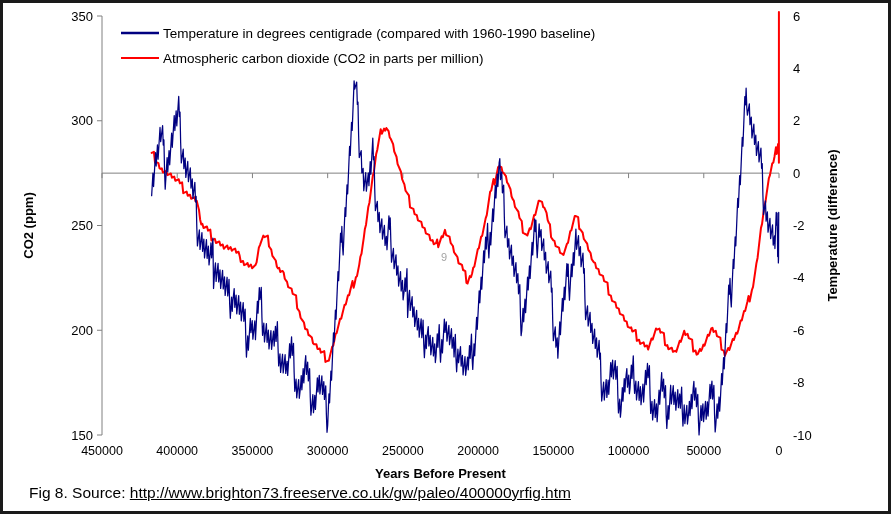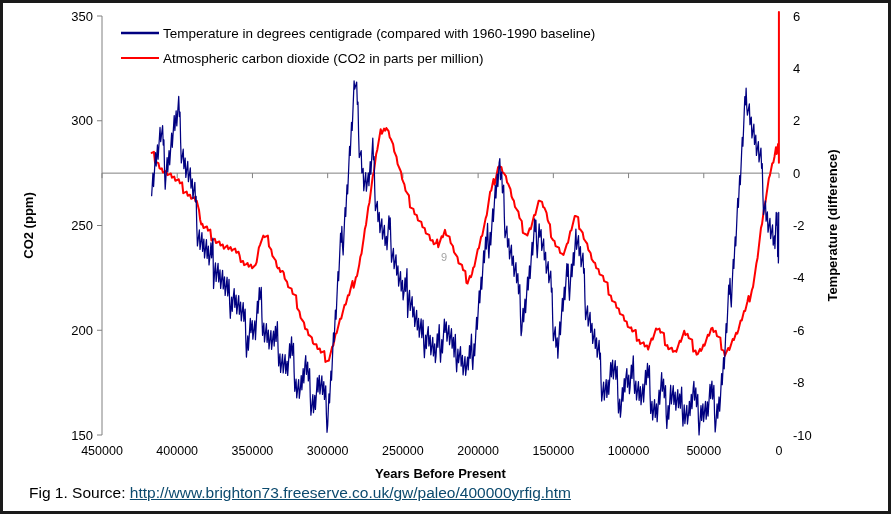--- a/index.html
+++ b/index.html
@@ -33,21 +33,21 @@
   .legend-text{
     font-family:"Liberation Sans", sans-serif;
     font-size:13.5px;fill:#000000;
   }
   #caption{
     position:absolute;left:26px;top:481px;
     font-family:"Liberation Sans", sans-serif;
     font-size:15.5px;color:#000000;white-space:nowrap;
   }
   #caption .link{
-    color:#0c4a6e;text-decoration:underline;cursor:pointer;
+    color:#000000;text-decoration:underline;cursor:pointer;
   }
 </style>
 </head>
 <body>
 
 <div id="figure">
 
   <div id="chart-area">
     <svg id="chart-svg" width="885" height="478" viewBox="0 0 885 478">
         <line x1="99" y1="13" x2="99" y2="432" stroke="#808080" stroke-width="1"></line>
@@ -98,16 +98,16 @@
         <polyline points="148.65,192.73 149.29,181.42 149.94,170.11 150.58,183.55 151.23,172.24 151.87,160.93 152.52,149.62 153.16,163.06 153.80,152.50 154.45,141.94 155.09,156.12 155.74,145.56 156.38,135.00 157.03,124.44 157.67,138.62 158.32,133.30 158.96,127.98 159.61,122.65 160.25,142.08 160.90,136.75 161.54,166.78 162.19,186.21 162.83,175.65 163.48,165.09 164.12,154.53 164.77,168.71 165.41,158.15 166.06,147.59 166.70,161.78 167.34,151.21 167.99,140.65 168.63,130.09 169.28,144.28 169.92,133.72 170.57,123.16 171.21,112.60 171.86,127.53 172.50,117.72 173.15,107.90 173.79,122.84 174.44,113.03 175.08,103.21 175.73,93.40 176.37,113.57 177.02,109.00 177.66,139.78 178.31,159.95 178.95,155.37 179.60,150.80 180.24,146.22 180.88,165.65 181.53,160.32 182.17,155.00 182.82,174.42 183.46,169.10 184.11,163.78 184.75,158.45 185.40,178.62 186.04,174.05 186.69,169.47 187.33,164.90 187.98,185.07 188.62,180.49 189.27,175.92 189.91,195.34 190.56,190.02 191.20,184.70 191.85,179.37 192.49,198.80 193.14,193.47 193.78,223.50 194.42,242.93 195.07,237.60 195.71,232.28 196.36,226.96 197.00,246.38 197.65,241.06 198.29,235.73 198.94,229.66 199.58,248.34 200.23,242.26 200.87,236.19 201.52,254.87 202.16,248.80 202.81,242.72 203.45,236.65 204.10,255.33 204.74,249.26 205.39,243.19 206.03,261.86 206.68,255.79 207.32,249.72 207.96,239.90 208.61,254.84 209.25,245.03 209.90,235.21 210.54,285.50 211.19,275.69 211.83,265.88 212.48,259.80 213.12,278.48 213.77,272.41 214.41,266.34 215.06,260.26 215.70,278.94 216.35,272.87 216.99,266.80 217.64,285.47 218.28,279.40 218.93,273.33 219.57,267.26 220.22,285.93 220.86,279.86 221.50,273.79 222.15,292.46 222.79,286.39 223.44,280.32 224.08,274.25 224.73,292.92 225.37,286.85 226.02,276.29 226.66,301.08 227.31,315.27 227.95,304.71 228.60,294.15 229.24,308.33 229.89,297.77 230.53,291.70 231.18,285.63 231.82,304.31 232.47,298.23 233.11,292.16 233.76,310.84 234.40,304.77 235.04,298.69 235.69,292.62 236.33,311.30 236.98,305.23 237.62,299.16 238.27,317.83 238.91,311.76 239.56,305.69 240.20,299.62 240.85,318.29 241.49,312.22 242.14,306.15 242.78,335.43 243.43,354.10 244.07,343.54 244.72,332.98 245.36,347.17 246.01,336.61 246.65,326.05 247.30,315.49 247.94,329.67 248.58,323.60 249.23,317.53 249.87,336.20 250.52,330.13 251.16,324.06 251.81,317.99 252.45,336.66 253.10,323.86 253.74,311.05 254.39,298.25 255.03,310.19 255.68,297.38 256.32,284.58 256.97,296.52 257.61,290.45 258.26,284.38 258.90,313.66 259.55,332.33 260.19,326.26 260.84,320.19 261.48,338.87 262.12,332.79 262.77,326.72 263.41,320.65 264.06,339.33 264.70,333.25 265.35,327.18 265.99,345.86 266.64,339.79 267.28,333.71 267.93,327.64 268.57,346.32 269.22,340.25 269.86,334.17 270.51,328.10 271.15,343.04 271.80,333.22 272.44,323.41 273.09,338.35 273.73,328.53 274.38,318.72 275.02,344.26 275.66,362.94 276.31,356.87 276.95,350.79 277.60,369.47 278.24,363.40 278.89,357.33 279.53,351.25 280.18,369.93 280.82,363.86 281.47,357.79 282.11,351.71 282.76,370.39 283.40,364.32 284.05,358.25 284.69,372.43 285.34,361.87 285.98,351.31 286.63,340.75 287.27,354.94 287.92,344.37 288.56,333.81 289.20,352.49 289.85,346.42 290.49,340.35 291.14,369.63 291.78,388.30 292.43,382.23 293.07,376.16 293.72,394.84 294.36,388.76 295.01,382.69 295.65,376.62 296.30,395.30 296.94,389.22 297.59,383.15 298.23,372.59 298.88,386.78 299.52,376.22 300.17,365.66 300.81,379.84 301.46,369.28 302.10,358.72 302.74,352.65 303.39,371.32 304.03,365.25 304.68,359.18 305.32,377.86 305.97,371.78 306.61,365.71 307.26,394.25 307.90,412.17 308.55,405.35 309.19,398.53 309.84,391.71 310.48,409.64 311.13,402.82 311.77,392.26 312.42,406.45 313.06,395.88 313.71,385.32 314.35,374.76 315.00,388.95 315.64,378.39 316.28,372.32 316.93,390.99 317.57,384.92 318.22,378.85 318.86,372.78 319.51,391.45 320.15,385.38 320.80,378.56 321.44,396.49 322.09,389.67 322.73,382.85 323.38,411.38 324.02,429.31 324.67,422.49 325.31,406.69 325.96,390.89 326.60,399.84 327.25,384.04 327.89,368.24 328.54,377.19 329.18,361.39 329.82,345.60 330.47,329.80 331.11,338.75 331.76,322.95 332.40,307.15 333.05,316.10 333.69,300.30 334.34,284.50 334.98,268.70 335.63,277.65 336.27,261.85 336.92,246.05 337.56,230.25 338.21,239.20 338.85,223.41 339.50,242.96 340.14,251.91 340.79,236.11 341.43,220.31 342.08,204.51 342.72,213.46 343.36,197.66 344.01,181.86 344.65,190.81 345.30,175.02 345.94,159.22 346.59,143.42 347.23,152.37 347.88,135.82 348.52,119.27 349.17,127.47 349.81,110.93 350.46,94.38 351.10,77.83 351.75,86.03 352.39,83.70 353.04,81.37 353.68,79.04 354.33,101.46 354.97,99.13 355.62,132.15 356.26,154.57 356.90,152.24 357.55,149.91 358.19,147.58 358.84,169.99 359.48,167.66 360.13,165.33 360.77,187.75 361.42,181.68 362.06,175.60 362.71,169.53 363.35,188.21 364.00,182.14 364.64,176.06 365.29,169.99 365.93,182.68 366.58,170.63 367.22,158.57 367.87,171.26 368.51,159.20 369.16,147.14 369.80,135.09 370.44,156.75 371.09,153.67 371.73,185.95 372.38,207.62 373.02,204.54 373.67,201.46 374.31,198.38 374.96,218.55 375.60,213.98 376.25,209.40 376.89,229.57 377.54,225.00 378.18,220.42 378.83,215.85 379.47,236.02 380.12,231.45 380.76,226.87 381.41,222.29 382.05,242.47 382.70,237.89 383.34,233.32 383.98,246.75 384.63,235.44 385.27,224.14 385.92,212.83 386.56,226.26 387.21,214.96 387.85,239.00 388.50,259.17 389.14,254.60 389.79,250.02 390.43,245.45 391.08,265.62 391.72,261.04 392.37,256.47 393.01,251.89 393.66,272.06 394.30,267.49 394.95,262.91 395.59,283.08 396.24,278.51 396.88,273.93 397.52,268.61 398.17,288.03 398.81,282.71 399.46,277.39 400.10,296.81 400.75,291.49 401.39,286.16 402.04,274.86 402.68,288.29 403.33,276.98 403.97,265.67 404.62,314.47 405.26,303.16 405.91,291.85 406.55,287.27 407.20,307.44 407.84,302.87 408.49,298.29 409.13,293.72 409.78,313.89 410.42,309.32 411.06,303.99 411.71,323.42 412.35,318.09 413.00,312.77 413.64,307.44 414.29,326.87 414.93,321.55 415.58,315.47 416.22,334.15 416.87,328.08 417.51,322.01 418.16,315.93 418.80,334.61 419.45,328.54 420.09,317.23 420.74,341.27 421.38,354.71 422.03,343.40 422.67,332.09 423.32,345.53 423.96,334.22 424.60,328.90 425.25,323.57 425.89,343.00 426.54,337.67 427.18,332.35 427.83,351.77 428.47,346.45 429.12,340.38 429.76,334.31 430.41,352.98 431.05,346.91 431.70,340.84 432.34,359.52 432.99,353.44 433.63,342.13 434.28,330.82 434.92,344.26 435.57,332.95 436.21,321.64 436.86,345.69 437.50,359.13 438.14,347.82 438.79,336.51 439.43,349.95 440.08,338.64 440.72,327.33 441.37,316.02 442.01,329.46 442.66,324.13 443.30,318.81 443.95,338.23 444.59,332.91 445.24,327.59 445.88,322.26 446.53,341.69 447.17,336.36 447.82,331.04 448.46,325.72 449.11,345.14 449.75,339.82 450.40,334.49 451.04,353.92 451.68,342.61 452.33,331.30 452.97,355.34 453.62,368.78 454.26,357.47 454.91,346.16 455.55,359.60 456.20,354.28 456.84,348.95 457.49,343.63 458.13,363.05 458.78,357.73 459.42,352.41 460.07,371.83 460.71,365.76 461.36,359.69 462.00,353.61 462.65,372.29 463.29,366.22 463.94,360.15 464.58,354.08 465.22,366.76 465.87,354.71 466.51,342.65 467.16,355.34 467.80,343.28 468.45,331.23 469.09,354.52 469.74,366.46 470.38,353.66 471.03,340.85 471.67,352.79 472.32,339.99 472.96,327.18 473.61,314.38 474.25,326.32 474.90,313.51 475.54,300.71 476.19,287.90 476.83,299.84 477.48,287.04 478.12,274.23 478.76,286.17 479.41,273.37 480.05,260.56 480.70,247.76 481.34,259.70 481.99,246.89 482.63,234.09 483.28,246.03 483.92,233.22 484.57,220.42 485.21,242.96 485.86,254.91 486.50,242.10 487.15,229.29 487.79,241.98 488.44,229.93 489.08,217.87 489.73,205.81 490.37,218.50 491.02,206.44 491.66,194.39 492.30,182.33 492.95,195.02 493.59,182.96 494.24,170.90 494.88,183.59 495.53,171.54 496.17,159.48 496.82,155.65 497.46,176.57 498.11,172.75 498.75,168.92 499.40,189.84 500.04,186.01 500.69,182.18 501.33,213.71 501.98,234.63 502.62,230.80 503.27,226.98 503.91,223.15 504.56,244.07 505.20,240.24 505.84,235.67 506.49,255.84 507.13,251.26 507.78,246.69 508.42,242.11 509.07,262.29 509.71,257.71 510.36,253.13 511.00,273.31 511.65,268.73 512.29,264.16 512.94,259.58 513.58,279.75 514.23,275.18 514.87,270.60 515.52,290.77 516.16,286.20 516.81,281.62 517.45,312.40 518.10,332.57 518.74,328.00 519.38,316.69 520.03,305.38 520.67,318.82 521.32,307.51 521.96,296.20 522.61,309.64 523.25,298.33 523.90,286.27 524.54,274.21 525.19,286.90 525.83,274.85 526.48,262.79 527.12,275.48 527.77,263.42 528.41,251.36 529.06,239.31 529.70,252.00 530.35,239.94 530.99,227.88 531.64,215.82 532.28,228.51 532.92,217.20 533.57,241.25 534.21,254.69 534.86,243.38 535.50,232.07 536.15,220.76 536.79,234.20 537.44,230.37 538.08,226.54 538.73,247.46 539.37,243.64 540.02,239.81 540.66,235.98 541.31,256.90 541.95,253.07 542.60,249.25 543.24,270.17 543.89,266.34 544.53,262.51 545.18,258.69 545.82,279.61 546.46,275.78 547.11,271.95 547.75,268.13 548.40,289.05 549.04,285.22 549.69,316.74 550.33,337.66 550.98,333.09 551.62,328.51 552.27,323.94 552.91,344.11 553.56,339.54 554.20,334.96 554.85,355.13 555.49,343.07 556.14,331.02 556.78,318.96 557.43,331.65 558.07,319.59 558.72,307.53 559.36,295.48 560.00,308.17 560.65,296.11 561.29,284.05 561.94,296.74 562.58,284.68 563.23,272.63 563.87,260.57 564.52,273.26 565.16,261.20 565.81,284.50 566.45,297.19 567.10,285.13 567.74,273.07 568.39,261.02 569.03,273.71 569.68,261.65 570.32,249.59 570.97,262.28 571.61,250.22 572.26,238.17 572.90,226.11 573.54,246.28 574.19,241.70 574.83,237.13 575.48,232.55 576.12,252.73 576.77,248.15 577.41,243.58 578.06,263.75 578.70,259.17 579.35,254.60 579.99,250.02 580.64,270.19 581.28,265.62 581.93,296.40 582.57,316.57 583.22,311.99 583.86,307.42 584.51,302.84 585.15,323.01 585.80,318.44 586.44,313.86 587.08,309.29 587.73,329.46 588.37,324.89 589.02,320.31 589.66,340.48 590.31,335.91 590.95,331.33 591.60,326.01 592.24,345.43 592.89,340.11 593.53,334.78 594.18,354.21 594.82,348.88 595.47,343.56 596.11,337.49 596.76,356.17 597.40,350.09 598.05,379.37 598.69,398.05 599.34,391.98 599.98,385.91 600.62,379.09 601.27,397.01 601.91,390.19 602.56,383.37 603.20,376.55 603.85,394.48 604.49,387.66 605.14,377.10 605.78,391.29 606.43,380.73 607.07,370.17 607.72,359.60 608.36,373.79 609.01,363.23 609.65,357.16 610.30,375.83 610.94,369.76 611.59,363.69 612.23,357.62 612.88,376.29 613.52,370.22 614.16,363.40 614.81,391.94 615.45,409.86 616.10,403.04 616.74,396.22 617.39,414.15 618.03,407.33 618.68,396.02 619.32,384.71 619.97,398.15 620.61,386.84 621.26,375.53 621.90,388.97 622.55,377.66 623.19,371.59 623.84,365.52 624.48,384.19 625.13,378.12 625.77,372.05 626.42,390.72 627.06,384.65 627.70,373.34 628.35,362.03 628.99,375.47 629.64,364.16 630.28,352.85 630.93,376.90 631.57,390.34 632.22,384.26 632.86,378.19 633.51,396.87 634.15,390.80 634.80,384.72 635.44,378.65 636.09,397.33 636.73,390.51 637.38,383.69 638.02,401.62 638.67,394.80 639.31,387.98 639.96,381.16 640.60,399.08 641.24,388.52 641.89,377.96 642.53,367.40 643.18,381.59 643.82,371.03 644.47,360.46 645.11,374.65 645.76,368.58 646.40,362.51 647.05,391.79 647.69,410.46 648.34,404.39 648.98,398.32 649.63,417.00 650.27,410.18 650.92,403.36 651.56,396.54 652.21,414.46 652.85,407.64 653.50,400.82 654.14,418.75 654.78,408.19 655.43,397.63 656.07,387.07 656.72,401.26 657.36,390.69 658.01,380.13 658.65,369.57 659.30,388.25 659.94,382.18 660.59,376.10 661.23,394.78 661.88,388.71 662.52,382.64 663.17,411.92 663.81,425.36 664.46,414.05 665.10,402.74 665.75,416.18 666.39,404.87 667.04,393.56 667.68,382.25 668.32,400.92 668.97,394.85 669.61,388.78 670.26,382.71 670.90,401.38 671.55,395.31 672.19,389.24 672.84,407.17 673.48,400.35 674.13,393.53 674.77,386.71 675.42,404.64 676.06,397.82 676.71,391.00 677.35,405.18 678.00,394.62 678.64,384.06 679.29,408.85 679.93,423.04 680.58,412.48 681.22,401.92 681.86,420.59 682.51,414.52 683.15,408.45 683.80,402.38 684.44,421.05 685.09,414.98 685.73,408.91 686.38,398.35 687.02,412.53 687.67,401.97 688.31,391.41 688.96,405.60 689.60,395.04 690.25,384.48 690.89,378.40 691.54,397.08 692.18,391.01 692.83,384.94 693.47,403.61 694.12,397.54 694.76,391.47 695.40,417.01 696.05,431.94 696.69,422.13 697.34,412.32 697.98,402.51 698.63,417.44 699.27,407.63 699.92,400.81 700.56,418.73 701.21,411.91 701.85,405.09 702.50,398.27 703.14,416.20 703.79,409.38 704.43,398.82 705.08,413.01 705.72,402.45 706.37,391.89 707.01,381.32 707.66,395.51 708.30,384.95 708.94,378.13 709.59,396.06 710.23,389.24 710.88,382.42 711.52,410.95 712.17,428.88 712.81,422.06 713.46,411.50 714.10,400.94 714.75,415.12 715.39,404.56 716.04,394.00 716.68,408.19 717.33,397.63 717.97,384.07 718.62,370.52 719.26,381.71 719.91,368.16 720.55,354.60 721.20,365.80 721.84,352.24 722.48,336.44 723.13,320.65 723.77,329.59 724.42,313.80 725.06,298.00 725.71,282.20 726.35,291.15 727.00,275.35 727.64,294.90 728.29,303.85 728.93,288.05 729.58,272.26 730.22,256.46 730.87,265.41 731.51,249.61 732.16,233.81 732.80,242.76 733.45,226.96 734.09,211.16 734.74,195.36 735.38,204.31 736.02,188.51 736.67,172.71 737.31,181.66 737.96,165.86 738.60,150.07 739.25,134.27 739.89,143.22 740.54,126.67 741.18,110.12 741.83,93.58 742.47,101.78 743.12,85.23 743.76,104.04 744.41,112.24 745.05,108.41 745.70,104.58 746.34,100.76 746.99,121.68 747.63,117.85 748.28,114.02 748.92,134.94 749.56,130.37 750.21,125.79 750.85,121.22 751.50,141.39 752.14,136.81 752.79,132.24 753.43,152.41 754.08,147.83 754.72,143.26 755.37,138.68 756.01,158.86 756.66,154.28 757.30,149.70 757.95,145.13 758.59,165.30 759.24,160.73 759.88,191.50 760.53,211.68 761.17,207.10 761.82,202.53 762.46,197.95 763.10,218.12 763.75,213.55 764.39,208.97 765.04,229.14 765.68,224.57 766.33,219.99 766.97,215.42 767.62,235.59 768.26,231.01 768.91,226.44 769.55,221.86 770.20,242.04 770.84,237.46 771.49,232.89 771.92,245.57 772.35,233.52 772.78,221.46 773.21,209.40 773.64,222.09 774.07,210.04 774.50,233.33 774.67,253.50 774.84,248.93 775.01,244.35 775.18,239.78 775.36,259.95 775.53,255.37 775.70,209.41" fill="none" stroke="#000080" stroke-width="1.25" stroke-linejoin="round" stroke-linecap="round"></polyline>
         <text x="441" y="258" text-anchor="middle" font-size="11" fill="#555555" opacity="0.55" font-family="&quot;Liberation Sans&quot;, sans-serif">9</text>
         <line x1="118" y1="30" x2="156" y2="30" stroke="#000080" stroke-width="2.4"></line>
         <text x="160" y="35" class="legend-text">Temperature in degrees centigrade (compared with 1960-1990 baseline)</text>
         <line x1="118" y1="55" x2="156" y2="55" stroke="#FF0000" stroke-width="1.8"></line>
         <text x="160" y="60" class="legend-text">Atmospheric carbon dioxide (CO2 in parts per million)</text>
       </svg>
   </div>
 
   <div id="caption">
-    <span>Fig 1. Source: </span><span class="link">http://www.brighton73.freeserve.co.uk/gw/paleo/400000yrfig.htm</span>
+    <span>Fig 8. Source: </span><span class="link">http://www.brighton73.freeserve.co.uk/gw/paleo/400000yrfig.htm</span>
   </div>
 
 </div>
 
 </body></html>

